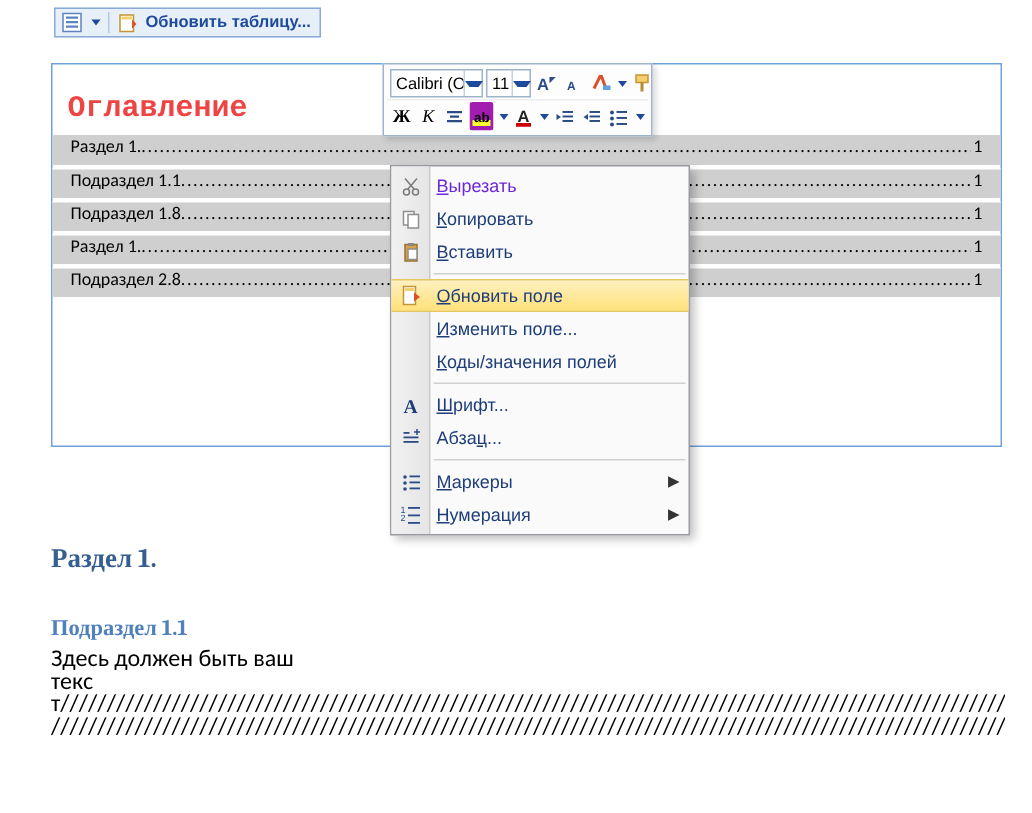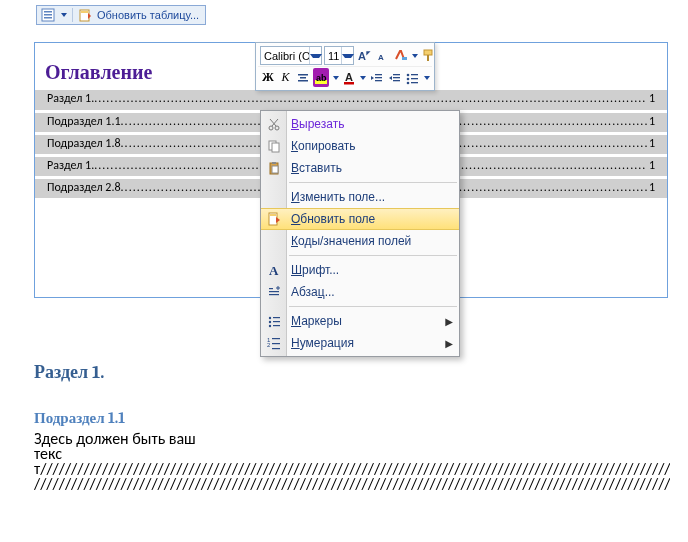--- a/index.html
+++ b/index.html
@@ -15,33 +15,33 @@
   
   .smarttag {
     position: absolute; top: 5px; left: 36px;
     background: #e7eff8;
     border: 1px solid #8aa9d6;
     padding: 2px 6px 2px 4px;
     display: flex; align-items: center; gap: 5px;
     font-size: 11px; color: #1e4a9c;
   }
   .smarttag .sep { width:1px; height:14px; background:#b7c9e2; }
-  .smarttag a { color:#1e4a9c; text-decoration:none; }
+  .smarttag a { color:#1e4a9c; text-decoration:none;font-weight:bold; }
   .sicon { width:14px; height:14px; display:inline-block; }
   .drop-tri { width:0; height:0; border-left:3px solid transparent; border-right:3px solid transparent; border-top:4px solid #1e4a9c; display:inline-block; margin-left:1px;}
   svg { display:block; }
 
   
   .toc-card {
     position:absolute; top:42px; left:34px; width:634px; height:256px;
     border:1px solid #6fa1dd; background:#fff;
   }
   .toc-card h1 {
-    font-family: Liberation Serif, serif;
-    color:#4c1d95; font-size:20px; font-weight:bold;
+    font-family: Liberation Mono, monospace;
+    color:#ef4444; font-size:20px; font-weight:bold;
     padding:18px 10px 6px 10px;
   }
   .toc-rows { padding: 0 0px 6px 0px; }
   .toc-row {
     display:flex; align-items:baseline;
     padding: 1px 12px; height:20px;
     background:#cfcfcf;
     margin-bottom:2px;
     font-family: "Calibri","Segoe UI",sans-serif; font-size:12px;
     color:#000;
@@ -289,32 +289,32 @@
         <span class="cicon">
           <svg width="14" height="14">
             <rect x="3" y="2" width="8" height="11" fill="#d7a24a" stroke="#9c7328"></rect>
             <rect x="5" y="1" width="4" height="2" fill="#888"></rect>
             <rect x="5" y="5" width="6" height="7" fill="#fff" stroke="#8e8e8e"></rect>
           </svg>
         </span>
         <span class="label"><u>В</u>ставить</span>
       </div>
       <div class="csep"></div>
-      <div class="cmi">
-        <span class="label"><u>И</u>зменить поле...</span>
-      </div>
       <div class="cmi hot">
         <span class="cicon">
           <svg width="14" height="14">
             <rect x="2" y="1" width="8" height="12" fill="#fff" stroke="#c49532"></rect>
             <rect x="3" y="2" width="6" height="2" fill="#f4cf6e"></rect>
             <path d="M9 5 L13 8 L9 11 Z" fill="#d9502b"></path>
           </svg>
         </span>
         <span class="label"><u>О</u>бновить поле</span>
+      </div>
+      <div class="cmi">
+        <span class="label"><u>И</u>зменить поле...</span>
       </div>
       <div class="cmi">
         <span class="label"><u>К</u>оды/значения полей</span>
       </div>
       <div class="csep"></div>
       <div class="cmi">
         <span class="cicon">
           <svg width="14" height="14">
             <text x="2" y="12" font-size="13" font-family="Times" fill="#1e3e7a" font-weight="bold">A</text>
           </svg>

